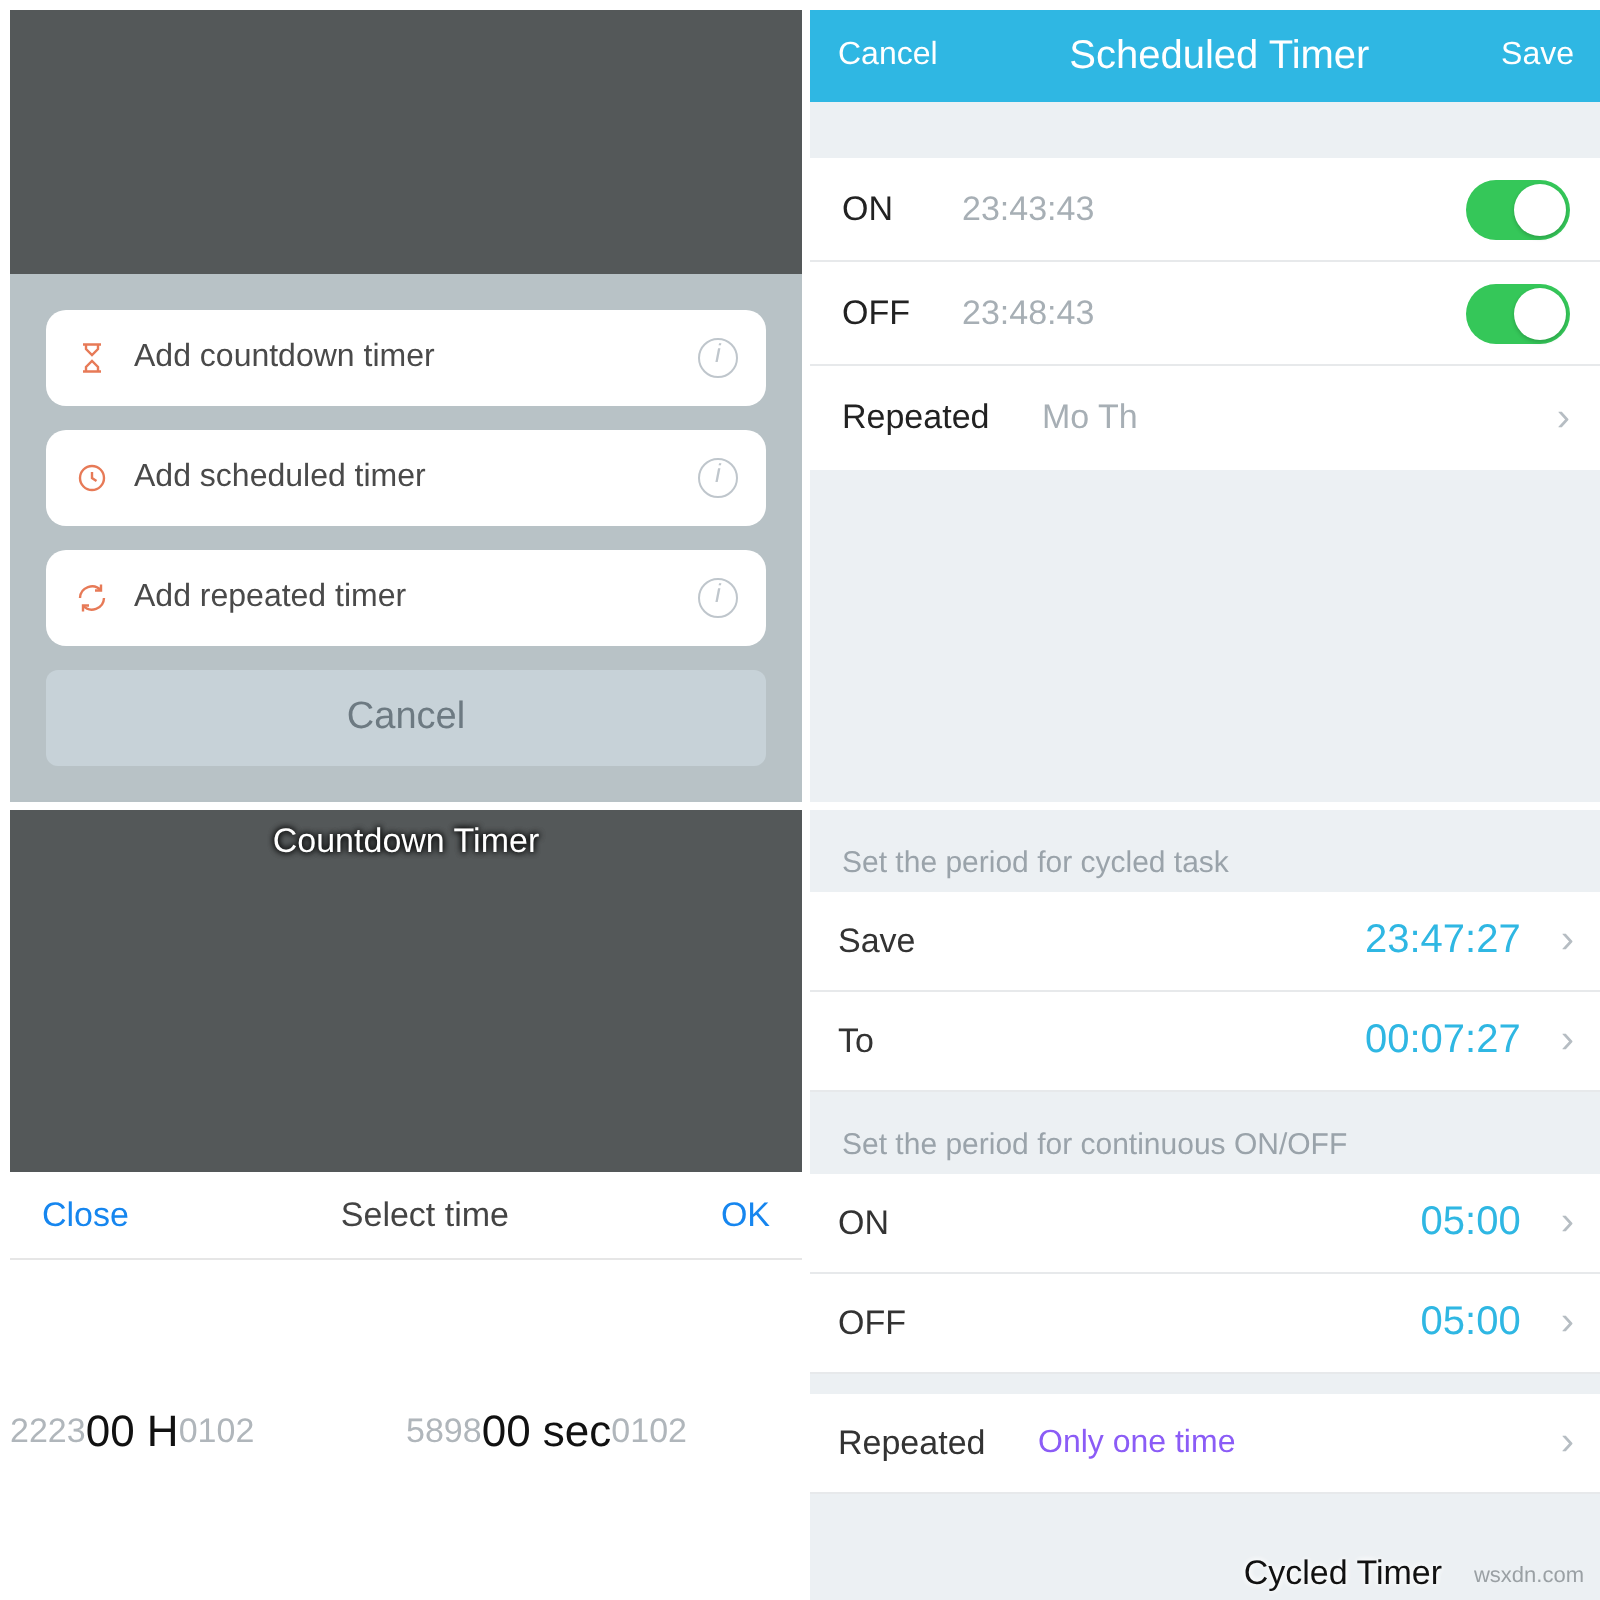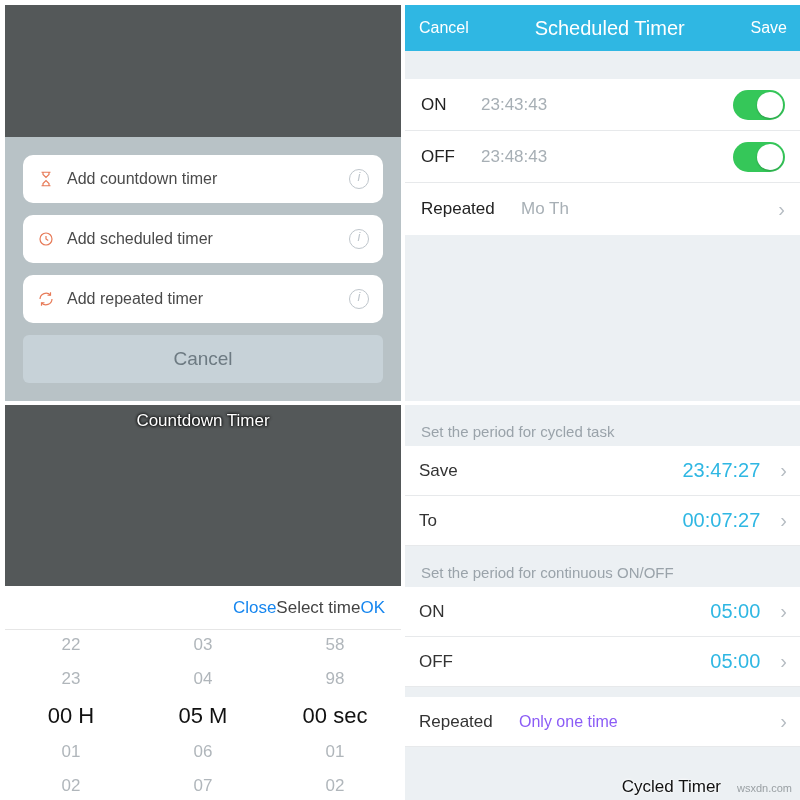--- a/index.html
+++ b/index.html
@@ -30,25 +30,25 @@
   .row .t{color:#a7afb5}
   .row .spacer{flex:1}
   .chev{color:#b6bdc3;font-size:20px}
   .toggle{width:52px;height:30px;border-radius:15px;background:#35c759;position:relative}
   .toggle::after{content:"";position:absolute;right:2px;top:2px;width:26px;height:26px;border-radius:50%;background:#fff;box-shadow:0 1px 2px rgba(0,0,0,.2)}
 
   
   .bl{background:#545859}
   .caption-tl{position:absolute;top:6px;width:100%;text-align:center;color:#fff;font-size:17px;text-shadow:0 0 3px #000,0 0 3px #000}
   .picker{position:absolute;left:0;right:0;bottom:0;height:215px;background:#fff}
-  .picker-head{height:44px;display:flex;align-items:center;justify-content:flex-end;padding:0 16px;border-bottom:1px solid #e6e6e6}
+  .picker-head{height:44px;display:flex;align-items:center;justify-content:space-between;padding:0 16px;border-bottom:1px solid #e6e6e6}
   .picker-head .blue{color:#1686ef;font-size:17px}
   .picker-head .title{color:#444;font-size:17px}
   .wheels{display:flex;height:171px}
-  .wheel{flex:1;display:flex;flex-direction:column;align-items:center;justify-content:space-between;font-size:17px;color:#b0b6bb;line-height:30px}
+  .wheel{flex:1;display:flex;flex-direction:row;align-items:center;justify-content:flex-start;font-size:17px;color:#b0b6bb;line-height:30px}
   .wheel .sel{color:#111;font-size:22px;line-height:36px}
 
   
   .br{background:#ecf0f3;display:flex;flex-direction:column}
   .sect-label{padding:18px 16px 6px;color:#9aa3aa;font-size:15px}
   .row2{background:#fff;height:50px;border-bottom:1px solid #e7e9eb;display:flex;align-items:center;padding:0 14px;font-size:17px;color:#333}
   .row2 .k{width:80px}
   .row2 .spacer{flex:1}
   .row2 .val{color:#2fb7e3;font-size:20px;margin-right:20px}
   .row2 .grey{color:#8b5cf6;font-size:16px}
@@ -134,27 +134,20 @@
       </div>
       <div class="wheels">
         <div class="wheel">
           <div>22</div>
           <div>23</div>
           <div class="sel">00 H</div>
           <div>01</div>
           <div>02</div>
         </div>
         <div class="wheel">
-          <div>03</div>
-          <div>04</div>
-          <div class="sel">05 M</div>
-          <div>06</div>
-          <div>07</div>
-        </div>
-        <div class="wheel">
           <div>58</div>
           <div>98</div>
           <div class="sel">00 sec</div>
           <div>01</div>
           <div>02</div>
         </div>
       </div>
     </div>
   </div>
 

